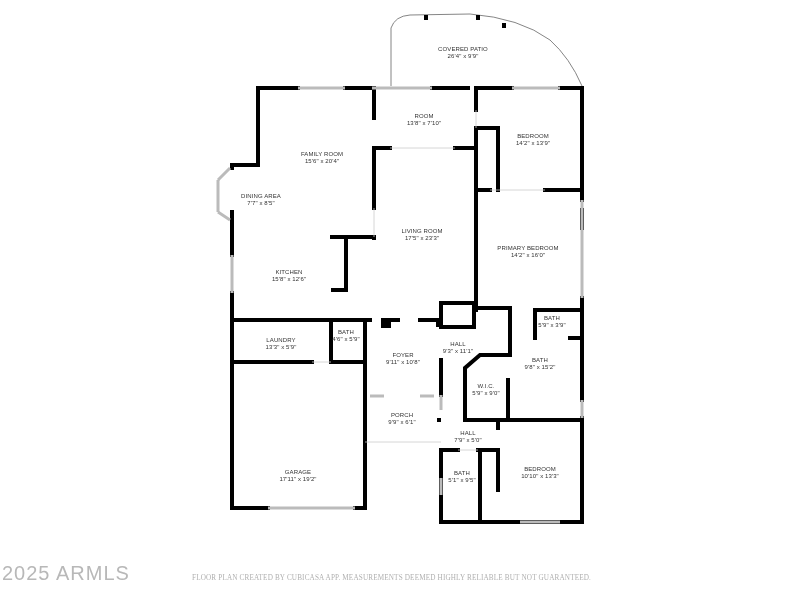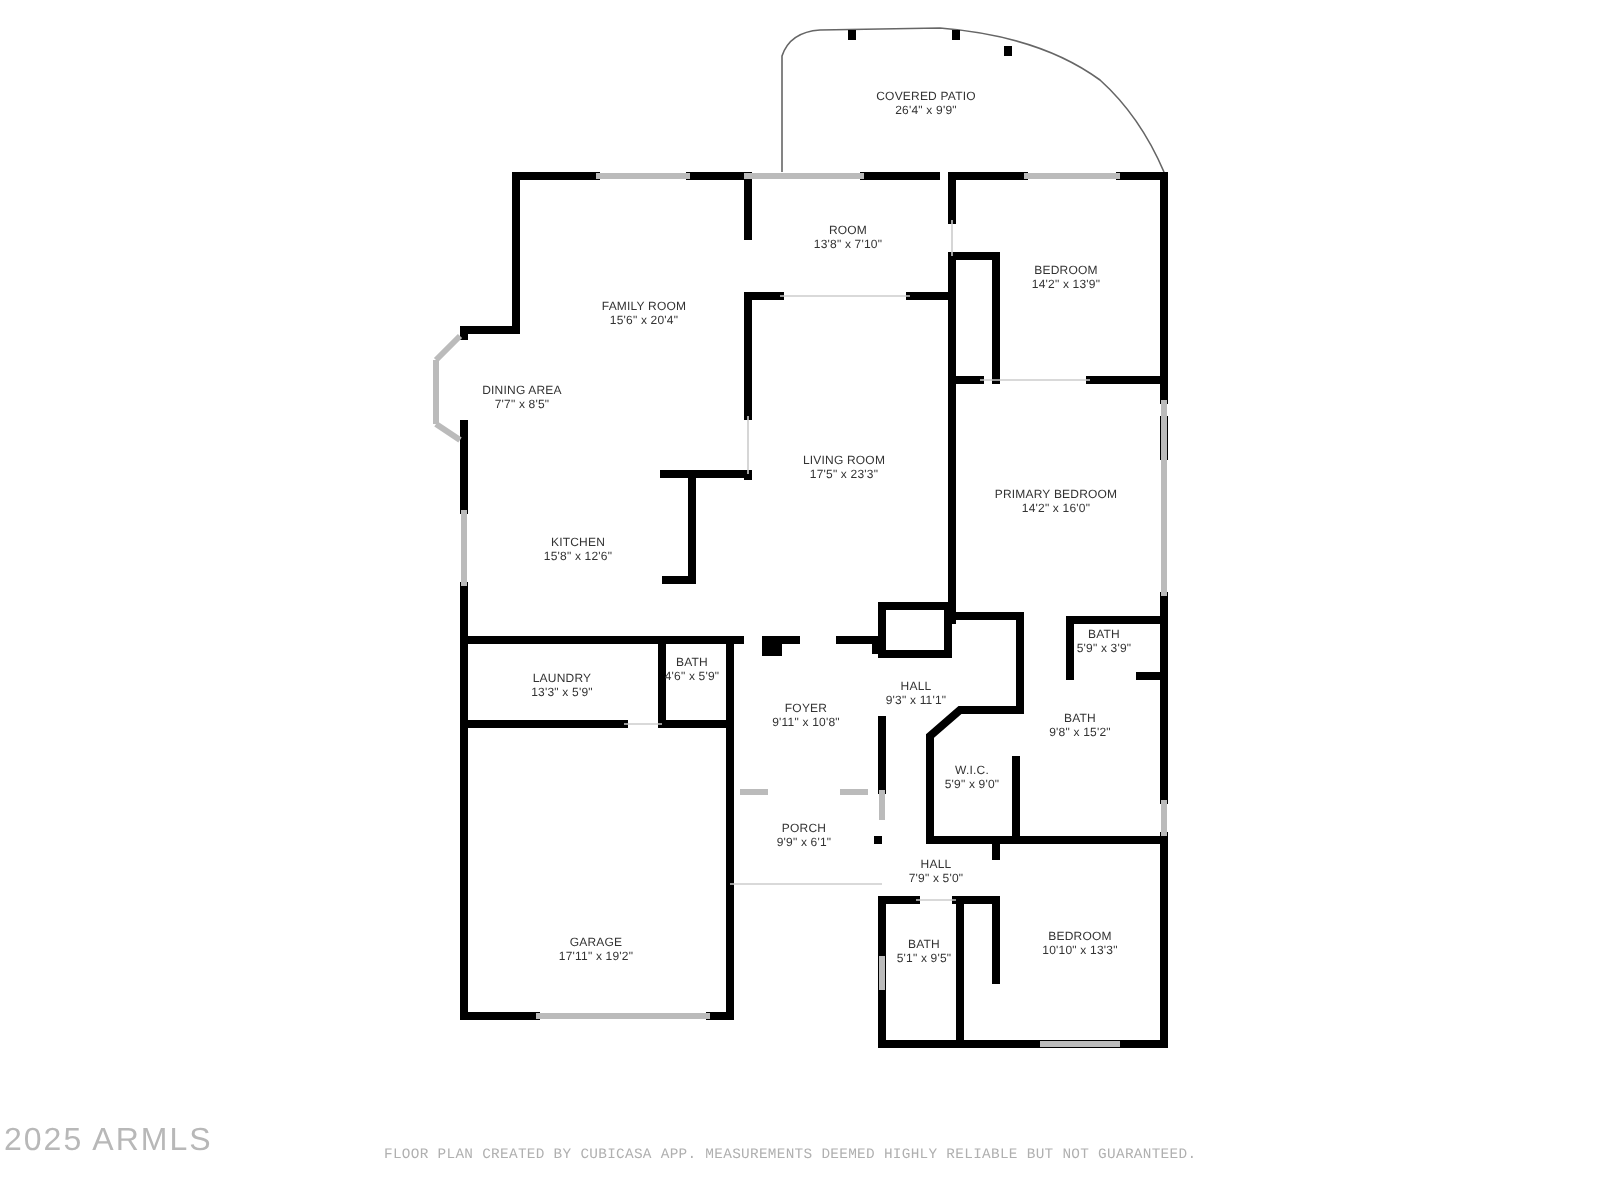--- a/index.html
+++ b/index.html
@@ -1,21 +1,21 @@
 <!DOCTYPE html>
 <html><head>
 <meta charset="utf-8">
 <style>
   html, body { margin: 0; padding: 0; background: #ffffff; }
   body { width: 800px; height: 600px; position: relative; overflow: hidden; font-family: "Liberation Sans", sans-serif; }
   #plan { position: absolute; left: 0; top: 0; width: 800px; height: 600px; }
   .lbl { position: absolute; text-align: center; font-family: "Liberation Sans", sans-serif; font-size: 6px; color: #333; line-height: 7px; white-space: nowrap; transform: translateX(-50%); letter-spacing: 0.1px; }
   .lbl .dim { display: block; }
-  .watermark { position: absolute; left: 2px; top: 562px; font-family: "Liberation Sans", sans-serif; font-size: 16px; color: #b8b8b8; letter-spacing: 1px; font-weight: 300; }
-  .disclaimer { position: absolute; left: 192px; top: 574px; font-family: Liberation Mono, monospace; font-size: 7.2px; color: #b0b0b0; letter-spacing: 0.15px; }
+  .watermark { position: absolute; left: 2px; top: 562px; font-family: "Liberation Sans", sans-serif; font-size: 20px; color: #b8b8b8; letter-spacing: 1px; font-weight: 300; }
+  .disclaimer { position: absolute; left: 192px; top: 574px; font-family: Liberation Serif, serif; font-size: 7.2px; color: #b0b0b0; letter-spacing: 0.15px; }
 </style>
 </head>
 <body>
 
 <svg id="plan" viewBox="0 0 800 600" xmlns="http://www.w3.org/2000/svg">
   <g fill="none" stroke="#666" stroke-width="0.8">
     <path d="M391,86 L391,28 Q395,16 410,15 L470,14 Q520,18 550,40 Q570,58 582,86"></path>
   </g>
   <g fill="#000">
     <rect x="424" y="15" width="4" height="5"></rect>

